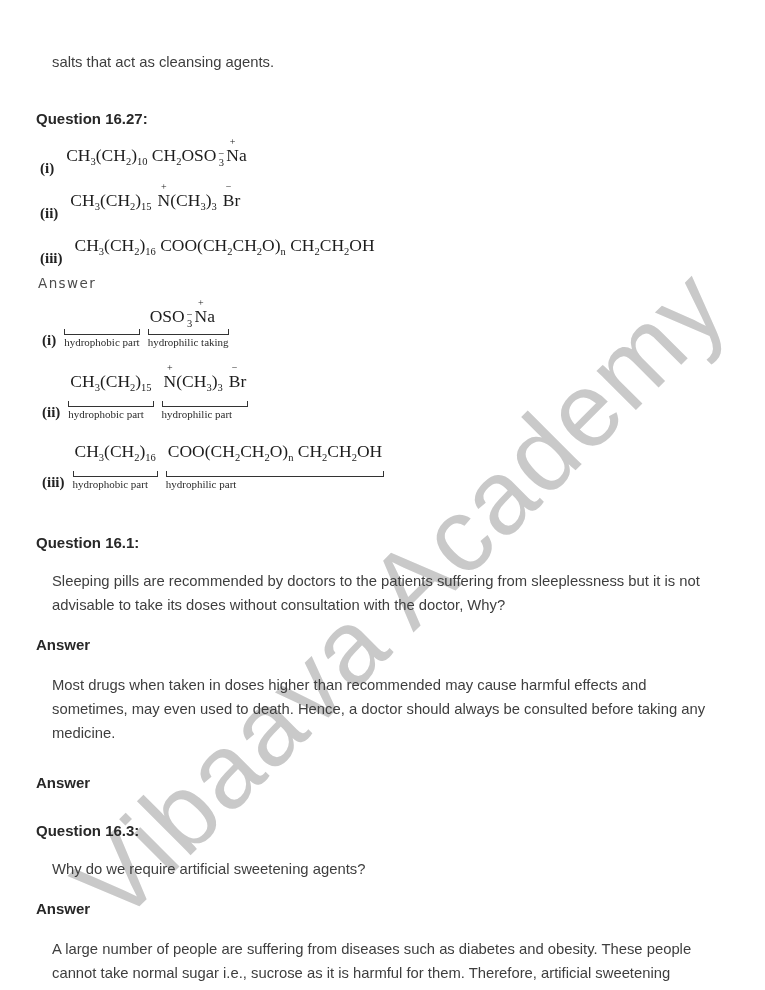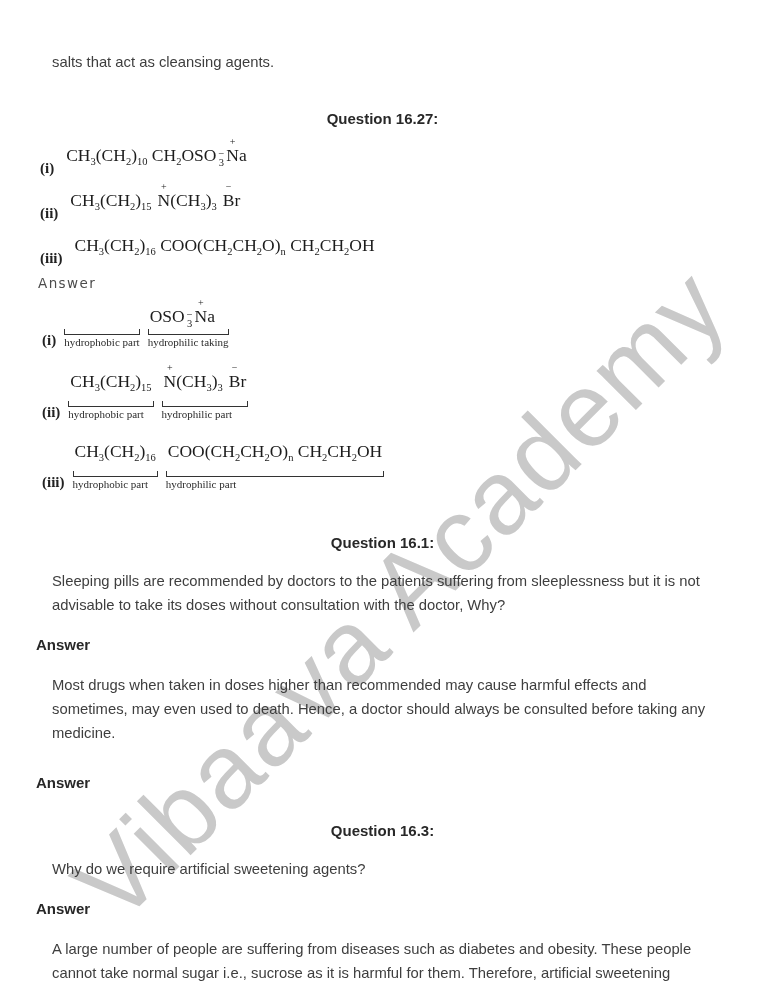--- a/index.html
+++ b/index.html
@@ -8,21 +8,21 @@
     background:#ffffff;font-family:"Liberation Sans",sans-serif;color:#3e3e3e;
   }
   .watermark{
     position:absolute;left:400px;top:595px;z-index:0;
     transform:translate(-50%,-50%) rotate(-45deg);
     font-size:105px;letter-spacing:2px;white-space:nowrap;
     font-family:"Liberation Sans",sans-serif;font-weight:400;
   }
   .content{position:relative;z-index:1;padding:34px 36px 0 36px;}
   .body-text{font-size:14.8px;line-height:24px;margin:16px;max-width:700px;color:#3e3e3e;}
-  .q-heading{font-size:15px;line-height:20px;font-weight:700;color:#282828;margin:17px 0 5px 0;font-family:"Liberation Sans",sans-serif;text-align:center;}
+  .q-heading{font-size:15px;line-height:20px;font-weight:700;color:#282828;margin:17px 0 5px 0;font-family:"Liberation Sans",sans-serif;}
   .qa{margin-top:26px;}
   .qa-first{margin-top:42px;}
   .ans-bold{font-size:15px;line-height:24px;font-weight:700;color:#282828;margin:0;}
   .ans-plain{
     font-family:"DejaVu Sans",sans-serif;font-size:13.5px;color:#4c4c4c;
     letter-spacing:1.4px;margin:10px 0 0 2px;line-height:18px;
   }
   .q27-heading-wrap{margin-top:35px;}
   .frm{font-family:"Liberation Serif",serif;font-size:17.5px;color:#1c1c1c;white-space:nowrap;line-height:24px;}
   .frm sub{font-size:10.5px;vertical-align:-4px;}

